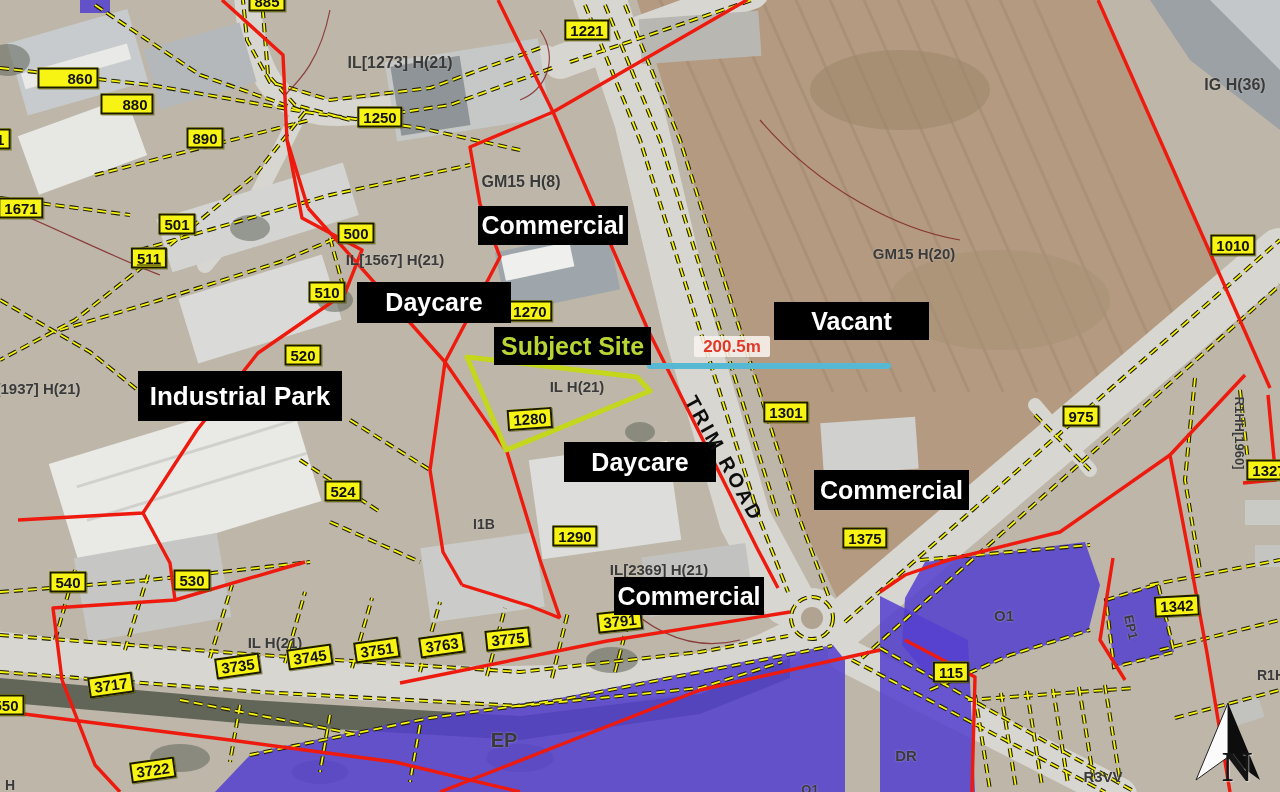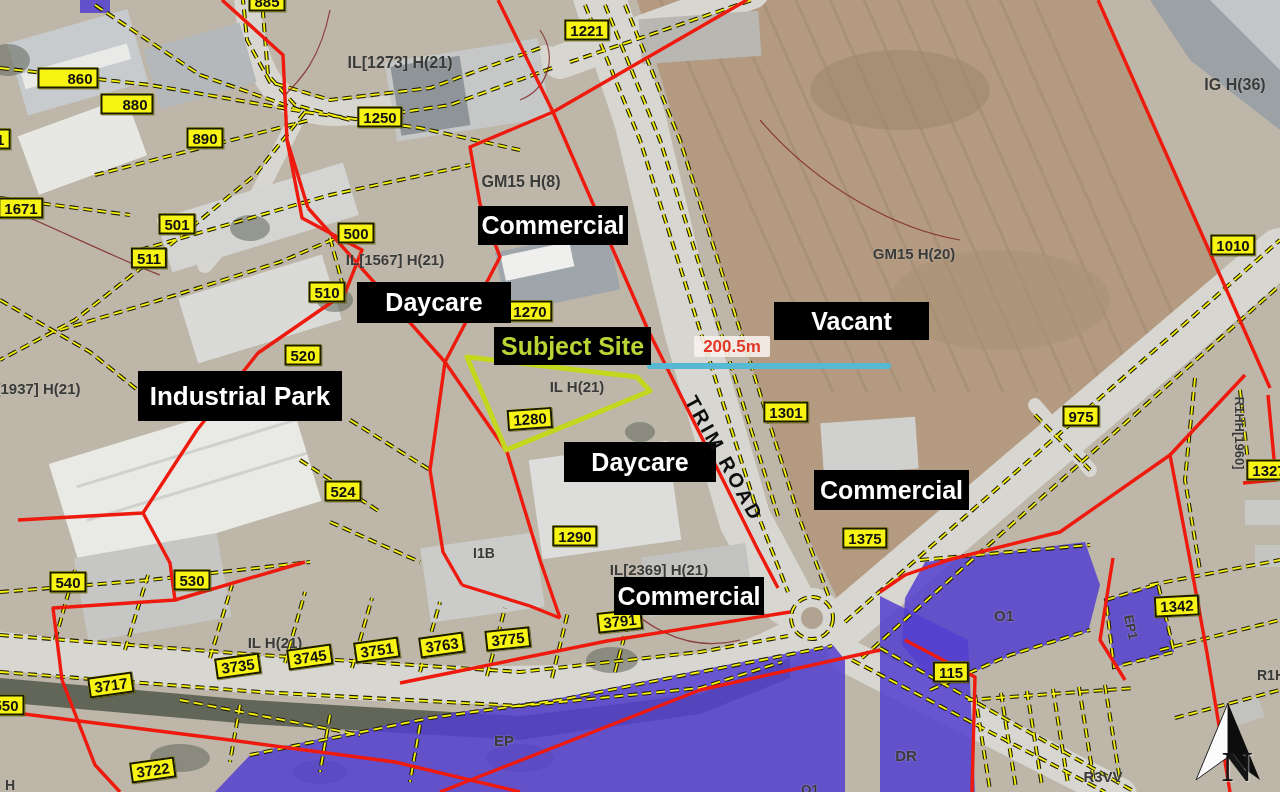--- a/index.html
+++ b/index.html
@@ -312,42 +312,42 @@
   </svg>
 
   <div class="layer" id="zcode-layer">
       <div class="zcode" style="left: 400px; top: 63px; font-size: 16px; transform: translate(-50%, -50%) rotate(0deg);">IL[1273] H(21)</div>
       <div class="zcode" style="left: 521px; top: 182px; font-size: 16px; transform: translate(-50%, -50%) rotate(0deg);">GM15 H(8)</div>
       <div class="zcode" style="left: 1235px; top: 85px; font-size: 16px; transform: translate(-50%, -50%) rotate(0deg);">IG H(36)</div>
       <div class="zcode" style="left: 914px; top: 253px; font-size: 15px; transform: translate(-50%, -50%) rotate(0deg);">GM15 H(20)</div>
       <div class="zcode" style="left: 395px; top: 259px; font-size: 15px; transform: translate(-50%, -50%) rotate(0deg);">IL[1567] H(21)</div>
       <div class="zcode" style="left: 577px; top: 386px; font-size: 15px; transform: translate(-50%, -50%) rotate(0deg);">IL H(21)</div>
       <div class="zcode" style="left: 38px; top: 388px; font-size: 15px; transform: translate(-50%, -50%) rotate(0deg);">[1937] H(21)</div>
-      <div class="zcode" style="left: 484px; top: 524px; font-size: 14px; transform: translate(-50%, -50%) rotate(0deg); margin-top: 29px;">I1B</div>
+      <div class="zcode" style="left: 484px; top: 524px; font-size: 14px; transform: translate(-50%, -50%) rotate(0deg);">I1B</div>
       <div class="zcode" style="left: 659px; top: 569px; font-size: 15px; transform: translate(-50%, -50%) rotate(0deg);">IL[2369] H(21)</div>
       <div class="zcode" style="left: 275px; top: 642px; font-size: 15px; transform: translate(-50%, -50%) rotate(0deg);">IL H(21)</div>
       <div class="zcode" style="left: 1239px; top: 433px; font-size: 13px; transform: translate(-50%, -50%) rotate(90deg);">R1HH[1960]</div>
       <div class="zcode" style="left: 1131px; top: 627px; font-size: 13px; transform: translate(-50%, -50%) rotate(78deg);">EP1</div>
       <div class="zcode" style="left: 1004px; top: 615px; font-size: 15px; transform: translate(-50%, -50%) rotate(0deg);">O1</div>
       <div class="zcode" style="left: 906px; top: 755px; font-size: 15px; transform: translate(-50%, -50%) rotate(0deg);">DR</div>
       <div class="zcode" style="left: 1103px; top: 776px; font-size: 15px; transform: translate(-50%, -50%) rotate(0deg);">R3VV</div>
       <div class="zcode" style="left: 1271px; top: 675px; font-size: 14px; transform: translate(-50%, -50%) rotate(0deg);">R1H</div>
-      <div class="zcode" style="left: 504px; top: 740px; font-size: 15px; transform: translate(-50%, -50%) rotate(0deg);">EP</div>
+      <div class="zcode" style="left: 504px; top: 740px; font-size: 20px; transform: translate(-50%, -50%) rotate(0deg);">EP</div>
       <div class="zcode" style="left: 810px; top: 789px; font-size: 13px; transform: translate(-50%, -50%) rotate(0deg);">O1</div>
       <div class="zcode" style="left: 10px; top: 785px; font-size: 14px; transform: translate(-50%, -50%) rotate(0deg);">H</div>
     </div>
   <div class="layer" id="chip-layer">
       <div class="chip" style="left: 267px; top: 1px; transform: translate(-50%, -50%) rotate(0deg);">885</div>
       <div class="chip" style="left: 68px; top: 78px; transform: translate(-50%, -50%) rotate(0deg); padding-left: 28px;">860</div>
       <div class="chip" style="left: 127px; top: 104px; transform: translate(-50%, -50%) rotate(0deg); padding-left: 20px;">880</div>
       <div class="chip" style="left: -4px; top: 139px; transform: translate(-50%, -50%) rotate(0deg);">61</div>
       <div class="chip" style="left: 205px; top: 138px; transform: translate(-50%, -50%) rotate(0deg);">890</div>
       <div class="chip" style="left: 177px; top: 196px; transform: translate(-50%, -50%) rotate(0deg); margin-top: 28px;">501</div>
       <div class="chip" style="left: 21px; top: 208px; transform: translate(-50%, -50%) rotate(0deg);">1671</div>
-      <div class="chip" style="left: 149px; top: 258px; transform: translate(-50%, -50%) rotate(0deg);">511</div>
+      <div class="chip" style="left: 149px; top: 258px; transform: translate(-50%, -50%) rotate(0deg); text-decoration: underline;">511</div>
       <div class="chip" style="left: 356px; top: 233px; transform: translate(-50%, -50%) rotate(0deg);">500</div>
       <div class="chip" style="left: 327px; top: 292px; transform: translate(-50%, -50%) rotate(0deg);">510</div>
       <div class="chip" style="left: 380px; top: 117px; transform: translate(-50%, -50%) rotate(0deg);">1250</div>
       <div class="chip" style="left: 587px; top: 30px; transform: translate(-50%, -50%) rotate(0deg);">1221</div>
       <div class="chip" style="left: 1233px; top: 245px; transform: translate(-50%, -50%) rotate(0deg);">1010</div>
       <div class="chip" style="left: 530px; top: 311px; transform: translate(-50%, -50%) rotate(0deg);">1270</div>
       <div class="chip" style="left: 303px; top: 355px; transform: translate(-50%, -50%) rotate(0deg);">520</div>
       <div class="chip" style="left: 530px; top: 419px; transform: translate(-50%, -50%) rotate(-4deg);">1280</div>
       <div class="chip" style="left: 343px; top: 491px; transform: translate(-50%, -50%) rotate(0deg);">524</div>
       <div class="chip" style="left: 575px; top: 536px; transform: translate(-50%, -50%) rotate(0deg);">1290</div>

